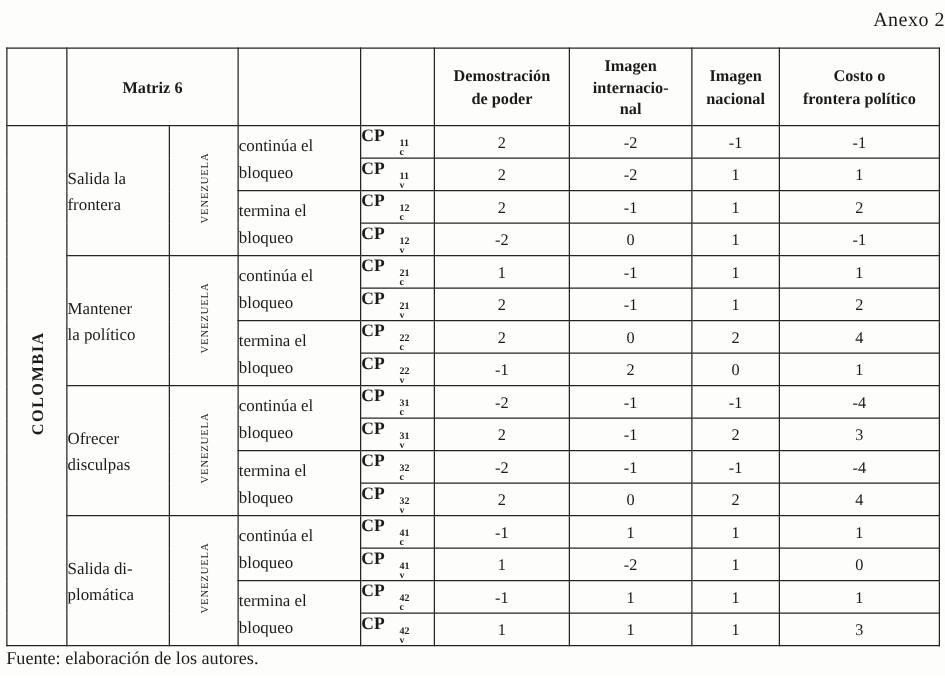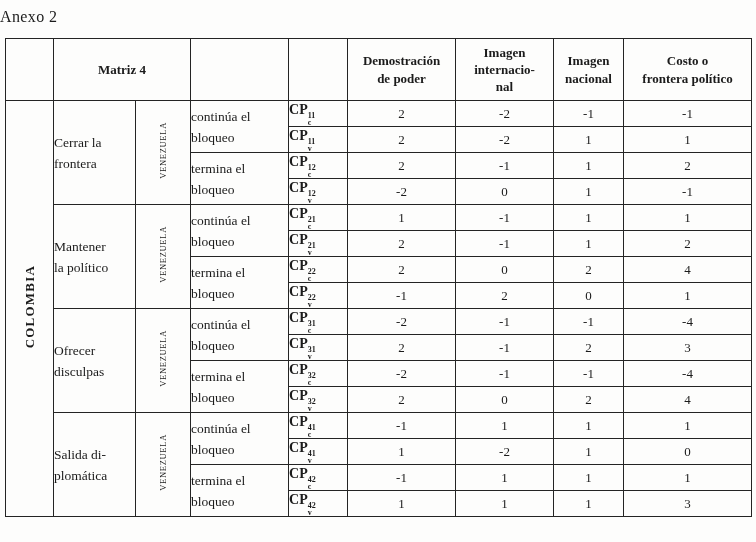--- a/index.html
+++ b/index.html
@@ -6,21 +6,21 @@
   .page{
     position:relative;
     width:756px;height:542px;
     background:#fdfdfc;
     font-family:"Liberation Serif", serif;
     color:#1b1b1b;
     overflow:hidden;
   }
   .title{
     position:absolute;top:8px;left:0;width:756px;
-    text-align:left;font-size:16px;letter-spacing:0.4px;
+    text-align:right;font-size:16px;letter-spacing:0.4px;
   }
   table.payoff{
     position:absolute;left:5px;top:38px;
     width:746px;
     border-collapse:collapse;
     table-layout:fixed;
     font-size:13.5px;
   }
   table.payoff td{
     border:1px solid #242424;
@@ -55,21 +55,21 @@
     font-size:8.5px;
     letter-spacing:0.7px;
   }
   .cp{padding-left:9px;font-size:14px;font-weight:bold;}
   .cpss{
     display:inline-flex;
     flex-direction:column;
     align-items:flex-start;
     font-size:8px;
     line-height:7px;
-    margin-left:0;
+    margin-left:12px;
     vertical-align:-4px;
   }
   .cpsup{display:block;}
   .cpsub{display:block;}
   .val{text-align:center;font-size:13px;}
   .source{
     position:absolute;left:5px;top:519px;
     font-size:14.5px;
   }
 </style>
@@ -88,38 +88,38 @@
       <col style="width:98px">
         <col style="width:59px">
         <col style="width:108px">
       <col style="width:98px">
         <col style="width:70px">
         <col style="width:128px">
     </colgroup>
     <thead>
       <tr class="header-row">
         <td></td>
-        <td colspan="2" class="hdr">Matriz 4</td>
+        <td colspan="2" class="hdr">Matriz 6</td>
         <td></td>
         <td></td>
         <td class="hdr preline">Demostración
 de poder</td>
         <td class="hdr preline">Imagen
 internacio-
 nal</td>
         <td class="hdr preline">Imagen
 nacional</td>
         <td class="hdr preline">Costo o
 frontera político</td>
       </tr>
     </thead>
     <tbody id="payoff-body">
         <tr>
           <td rowspan="16" class="country"><div class="vert country-label">COLOMBIA</div></td>
-          <td rowspan="4" class="strategy preline">Cerrar la
+          <td rowspan="4" class="strategy preline">Salida la
 frontera</td>
           <td rowspan="4" class="opponent"><div class="vert opponent-label">VENEZUELA</div></td>
           <td rowspan="2" class="option preline">continúa el
 bloqueo</td>
           <td class="cp"><span>CP</span><span class="cpss">
               <span class="cpsup">11</span>
               <span class="cpsub">c</span>
             </span></td>
           <td class="val">2</td>
           <td class="val">-2</td>
@@ -295,14 +295,15 @@
               <span class="cpsub">v</span>
             </span></td>
           <td class="val">1</td>
           <td class="val">1</td>
           <td class="val">1</td>
           <td class="val">3</td>
         </tr>
       </tbody>
   </table>
 
+  <div class="source">Fuente: elaboración de los autores.</div>
 
 </div>
 
 </body></html>

